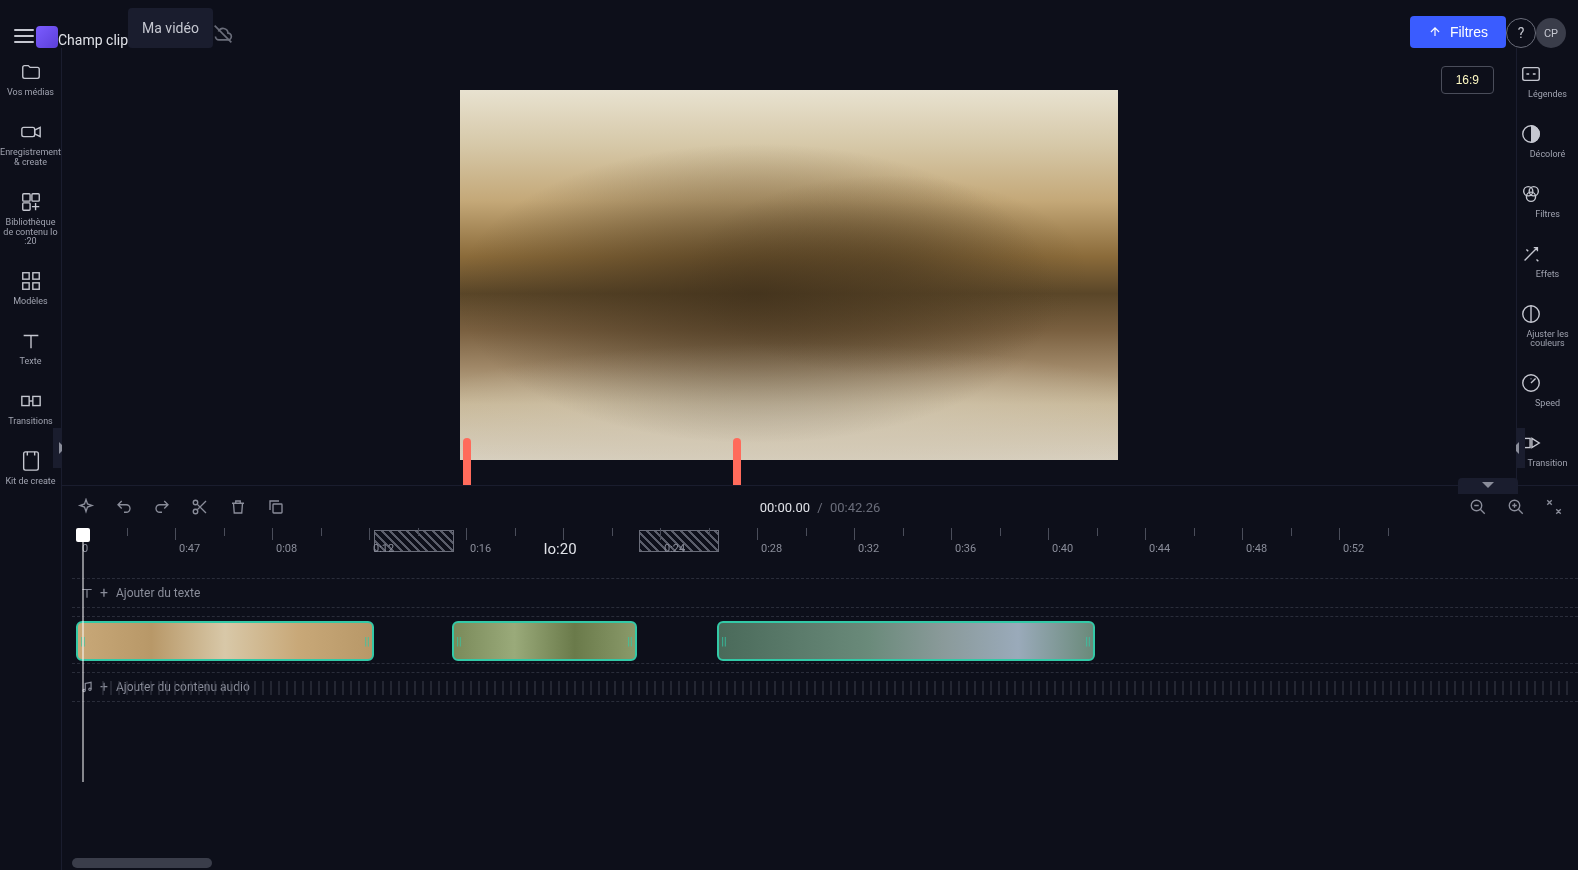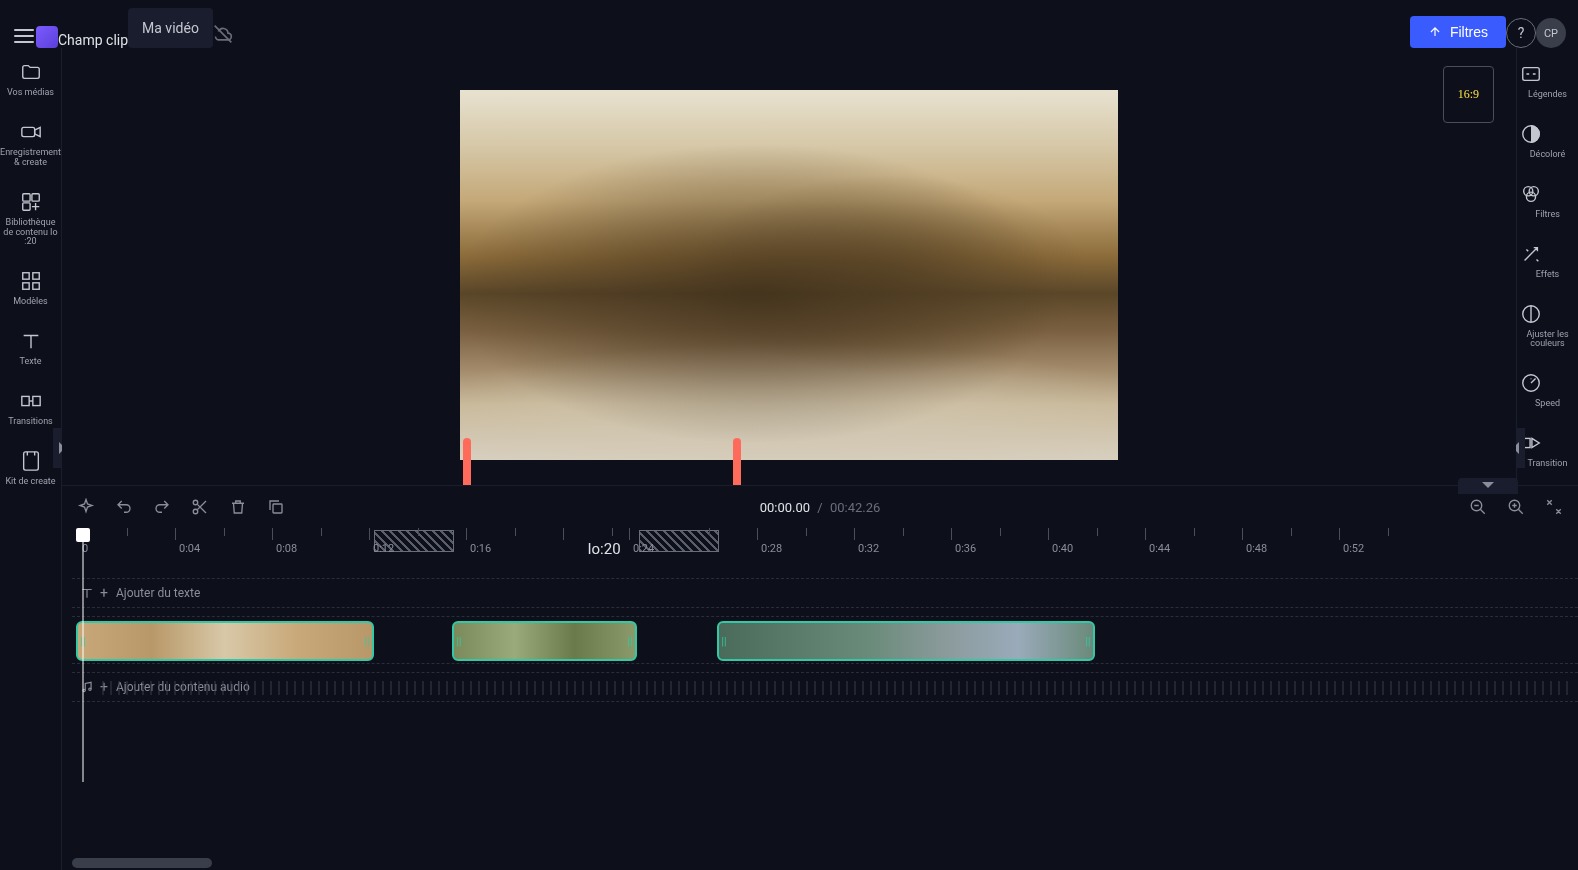--- a/index.html
+++ b/index.html
@@ -129,26 +129,25 @@
   display: flex;
   flex-direction: column;
   align-items: center;
 }
 .aspect-btn {
   position: absolute;
   top: 18px;
   right: 22px;
   border: 1px solid #4a4d5a;
   background: transparent;
-  color: #fde047;
-  padding: 20px 14px;
+  color: #fef9c3;
+  padding: 6px 14px;
   border-radius: 4px;
   font-size: 12px;
   cursor: pointer;
-  font-family: Liberation Serif, serif;
 }
 .video-canvas {
   margin-top: 42px;
   width: 658px;
   height: 370px;
   background: linear-gradient(180deg, #e8e2d0 0%, #d6c8a8 15%, #c4a878 30%, #8b6b3a 45%, #5a4628 55%, #7a6040 65%, #a08868 75%, #c8b898 85%, #d8d0c0 100%);
   position: relative;
   overflow: hidden;
 }
 .video-canvas::before {
@@ -680,44 +679,44 @@
             <path d="M9 3L3 9M3 3l6 6M15 21l6-6M21 21l-6-6"></path>
           </svg>
         </div>
     </div>
   </div>
 
   <div class="ruler">
     <div class="playhead"></div>
     <div class="hatch" style="left:302px; width:80px;"></div>
     <div class="hatch" style="left:567px; width:80px;"></div>
-    <div class="center-label" style="left:532px;">Io:20</div>
+    <div class="center-label" style="left:488px;">Io:20</div>
   <div class="tick major" style="left: 6px;">
         <div class="lbl">0</div>
       </div>
       <div class="tick" style="left: 54.5px;"></div>
       <div class="tick major" style="left: 103px;">
-        <div class="lbl">0:04</div>
+        <div class="lbl">0:47</div>
       </div>
       <div class="tick" style="left: 151.5px;"></div>
       <div class="tick major" style="left: 200px;">
         <div class="lbl">0:08</div>
       </div>
       <div class="tick" style="left: 248.5px;"></div>
       <div class="tick major" style="left: 297px;">
         <div class="lbl">0:12</div>
       </div>
       <div class="tick" style="left: 345.5px;"></div>
       <div class="tick major" style="left: 394px;">
         <div class="lbl">0:16</div>
       </div>
       <div class="tick" style="left: 442.5px;"></div>
       <div class="tick major" style="left: 491px;"></div>
       <div class="tick" style="left: 539.5px;"></div>
-      <div class="tick major" style="left: 557px;">
+      <div class="tick major" style="left: 588px;">
         <div class="lbl">0:24</div>
       </div>
       <div class="tick" style="left: 636.5px;"></div>
       <div class="tick major" style="left: 685px;">
         <div class="lbl">0:28</div>
       </div>
       <div class="tick" style="left: 733.5px;"></div>
       <div class="tick major" style="left: 782px;">
         <div class="lbl">0:32</div>
       </div>

